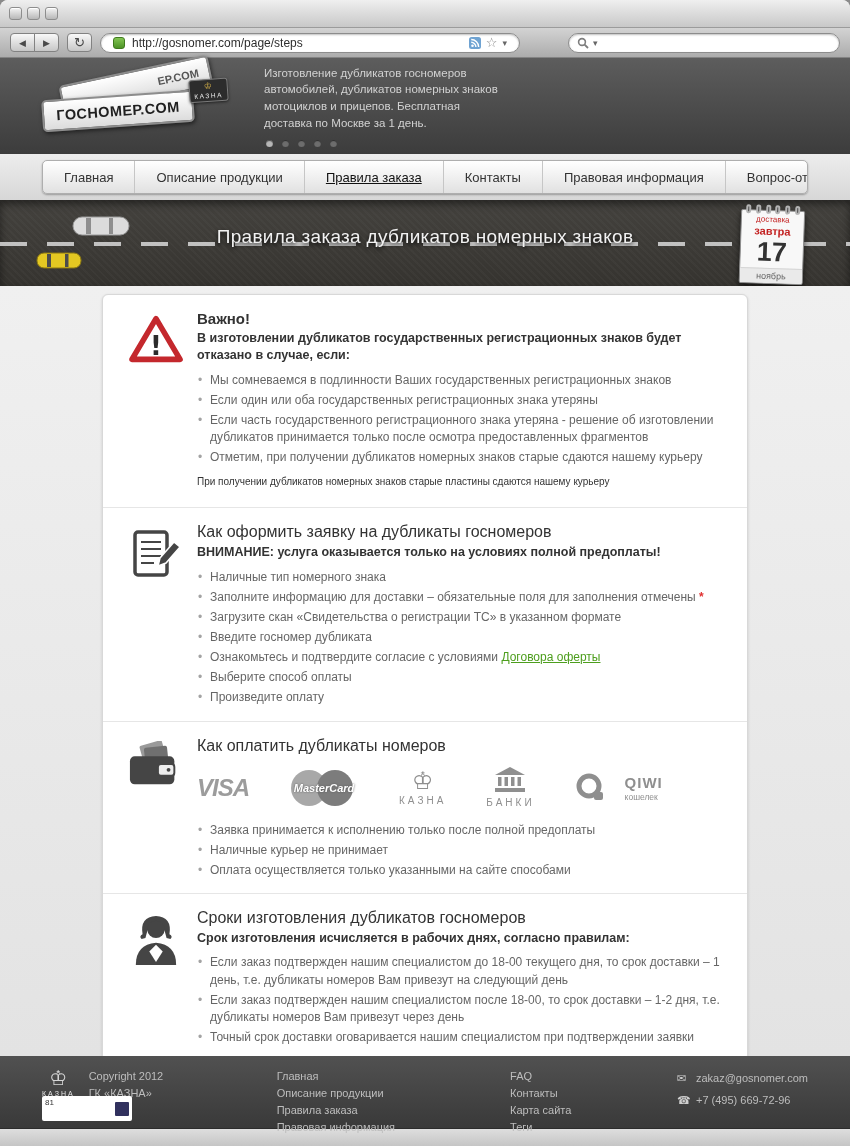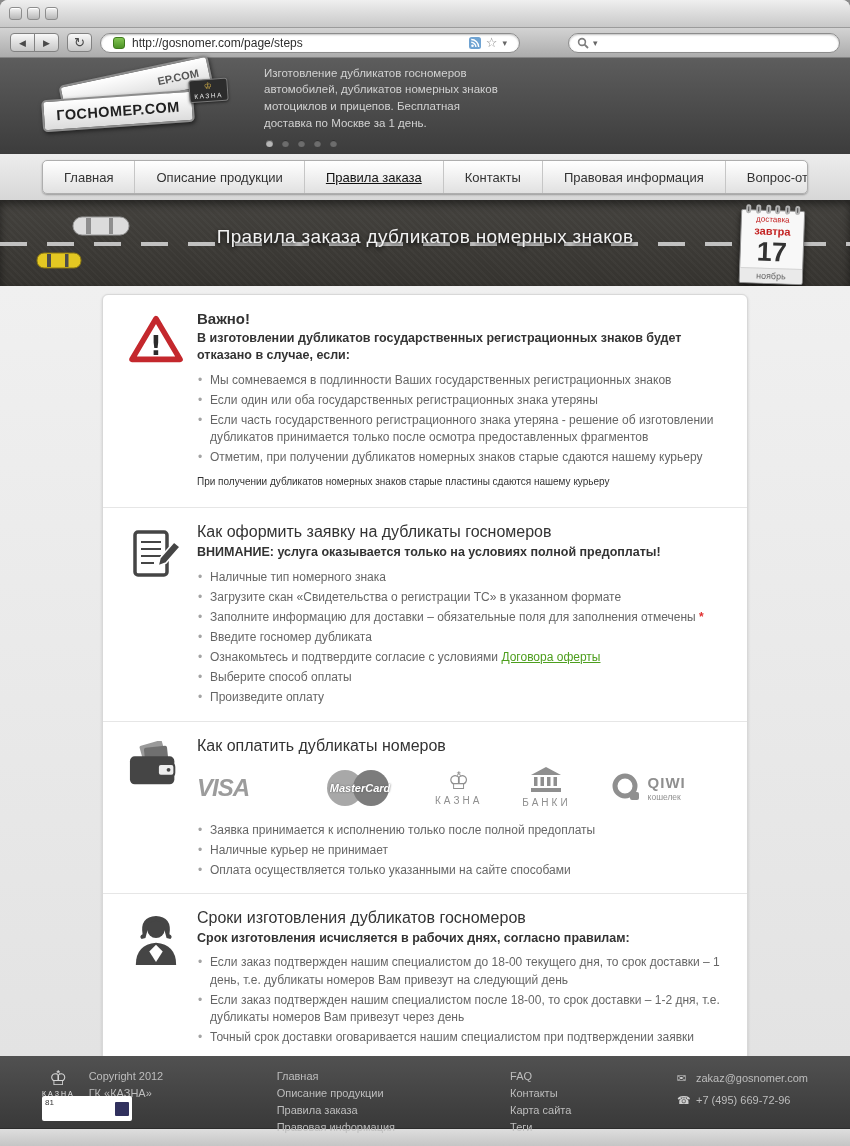--- a/index.html
+++ b/index.html
@@ -130,30 +130,30 @@
   .bullets { list-style:none; margin:0; padding:0; }
   .bullets li { position:relative; padding-left:13px; margin:0 0 3px; font-size:12px;
     color:#666; line-height:1.42; }
   .bullets li::before { content:"\2022"; position:absolute; left:1px; top:0; color:#a3a3a3; }
   .sec-note { margin:9px 0 8px; font-size:10px; font-weight:normal; color:#333; line-height:1.35; }
   .red { color:#e03030; font-weight:bold; }
   .green-link { color:#4d9e1d; text-decoration:underline; cursor:pointer; }
   .pay-logos { display:flex; align-items:center; gap:40px; margin:12px 0 13px; }
   .visa { font-style:italic; font-weight:bold; font-size:24px; color:#9c9c9c;
     letter-spacing:-1px; }
-  .mc { position:relative; width:70px; height:42px; flex:none;margin-left:36px; }
+  .mc { position:relative; width:70px; height:42px; flex:none; }
   .mc i { position:absolute; top:3px; width:36px; height:36px; border-radius:50%; }
   .mc .c1 { left:2px; background:#a8a8a8; }
   .mc .c2 { left:28px; background:#7c7c7c; }
   .mc b { position:absolute; top:15px; left:0; width:100%; text-align:center; color:#fff;
     font-style:italic; font-size:11px; text-shadow:0 0 2px #555; }
   .pay-stack { text-align:center; color:#8f8f8f; line-height:1; }
   .pay-stack .crown { font-size:24px; font-family:"DejaVu Sans", sans-serif; display:block; }
   .pay-stack .cap { font-size:10px; letter-spacing:3px; display:block; margin-top:3px; }
-  .qiwi { display:flex; align-items:center; gap:7px; color:#8f8f8f; }
+  .qiwi { display:flex; align-items:center; gap:20px; color:#8f8f8f; }
   .qiwi-text b { display:block; font-size:15px; letter-spacing:1px; }
   .qiwi-text span { display:block; font-size:8.5px; margin-top:1px; }
 
   
   .site-footer { height:72px; flex:none; background:linear-gradient(#515151,#393939);
     display:flex; padding:12px 42px 0; color:#bdbdbd; font-size:11px; position:relative; }
   .f-brand { text-align:center; line-height:1; margin-right:14px; }
   .f-brand .crown { font-size:20px; color:#d6d6d6; font-family:"DejaVu Sans", sans-serif; }
   .f-brand .cap { display:block; font-size:7px; letter-spacing:2px; color:#e6e6e6; margin-top:2px; }
   .f-copy { line-height:1.55; width:118px; }
@@ -330,22 +330,22 @@
               <line x1="10" y1="29" x2="30" y2="29" stroke="#454545" stroke-width="2"></line>
               <line x1="10" y1="36" x2="23" y2="36" stroke="#454545" stroke-width="2"></line>
               <path d="M29 31 L43 15 L49 20 L35 36 L27 39 Z" fill="#454545" stroke="#fff" stroke-width="1.5"></path>
             </svg>
         </div>
         <div class="sec-body">
           <h2 class="sec-title">Как оформить заявку на дубликаты госномеров</h2>
           <p class="sec-intro">ВНИМАНИЕ: услуга оказывается только на условиях полной предоплаты!</p>
           <ul class="bullets">
             <li>Наличные тип номерного знака</li>
+            <li><span>Заполните информацию для доставки – обязательные поля для заполнения отмечены </span><span class="red">*</span></li>
             <li>Загрузите скан «Свидетельства о регистрации ТС» в указанном формате</li>
-            <li><span>Заполните информацию для доставки – обязательные поля для заполнения отмечены </span><span class="red">*</span></li>
             <li>Введите госномер дубликата</li>
             <li><span>Ознакомьтесь и подтвердите согласие с условиями </span><a class="green-link">Договора оферты</a></li>
             <li>Выберите способ оплаты</li>
             <li>Произведите оплату</li>
           </ul>
         </div>
       </section>
 
       <section class="section">
         <div class="sec-icon">

